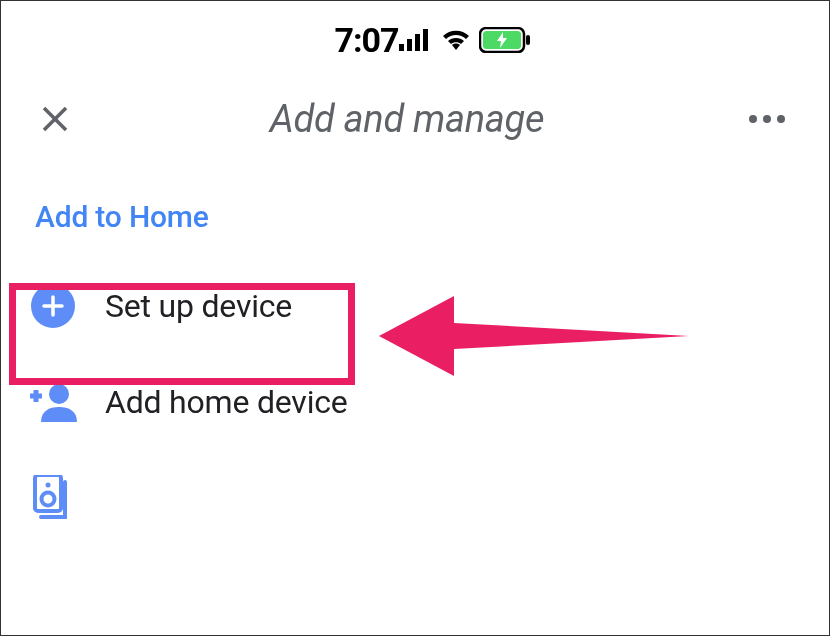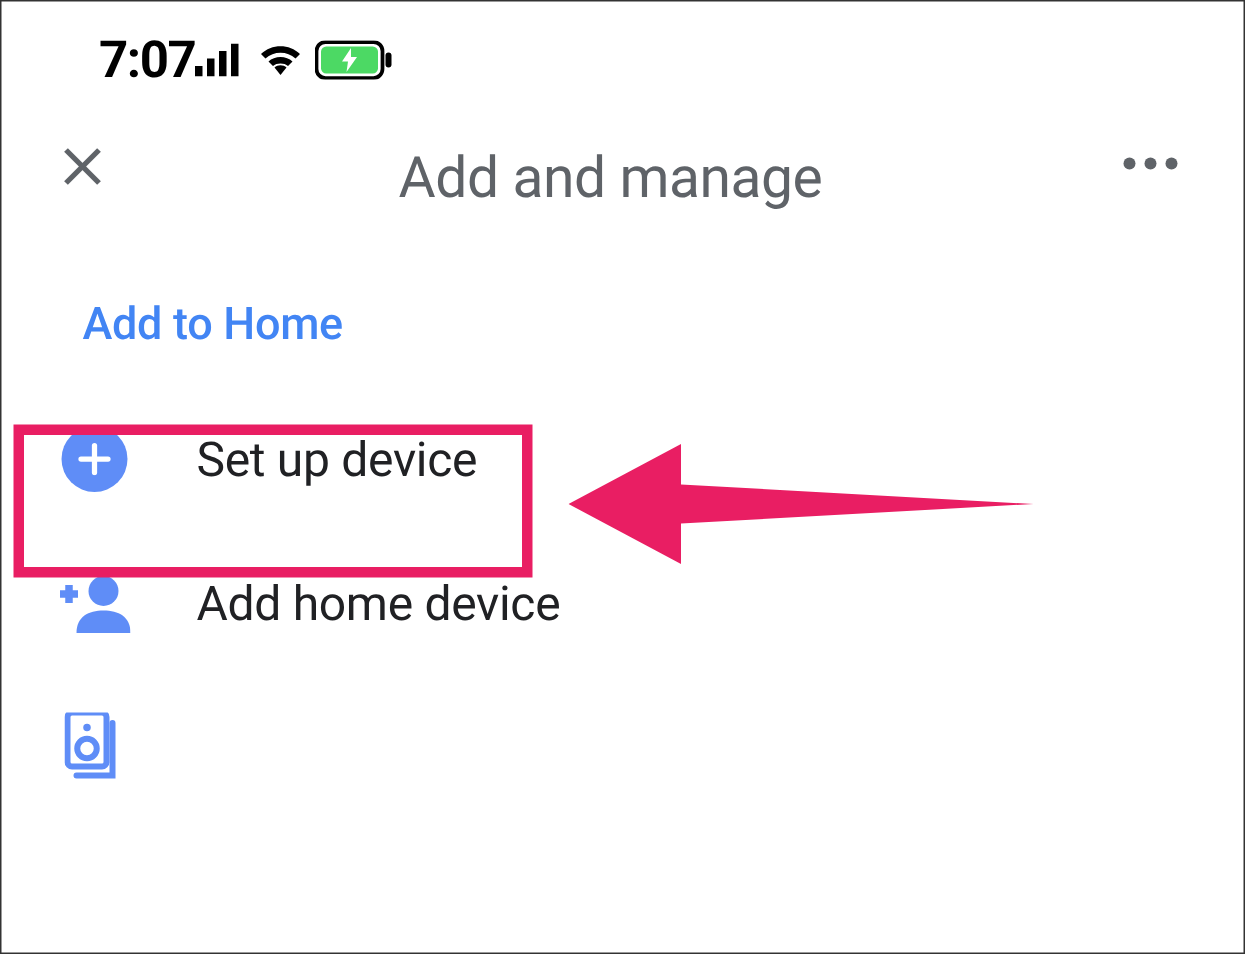--- a/index.html
+++ b/index.html
@@ -7,41 +7,42 @@
       width: 830px;
       height: 636px;
       background: white;
       border: 1px solid #333;
       font-family: 'Product Sans', Roboto, -apple-system, Arial, sans-serif;
       position: relative;
       overflow: hidden;
     }
     .status-bar {
       display: flex;
-      justify-content: flex-start;
+      justify-content: center;
       align-items: center;
       padding: 20px 30px 15px 65px;
       height: 72px;
     }
     .status-time {
       font-size: 34px;
       font-weight: 700;
       color: #000;
       letter-spacing: -1px;
     }
     .status-icons {
       display: flex;
       align-items: center;
       gap: 7px;
     }
     .header {
       display: flex;
-      align-items: flex-start;
+      align-items: center;
       justify-content: space-between;
       padding: 24px 36px 28px 36px;
+      font-style: italic;
     }
     .close-icon {
       font-size: 36px;
       color: #5f6368;
       font-weight: 300;
       width: 36px;
       display: flex;
       justify-content: center;
       align-items: center;
       cursor: pointer;
@@ -63,27 +64,26 @@
       height: 8px;
       border-radius: 50%;
       background: #5f6368;
     }
     .section-title {
       color: #4285f4;
       font-size: 30px;
       font-weight: 500;
       padding: 30px 0 24px 34px;
       letter-spacing: -0.2px;
-      margin-left: 20px;
     }
     .menu-item {
       display: flex;
       align-items: center;
-      padding: 24px 0 24px 38px;
-      gap: 44px;
+      padding: 24px 0 24px 28px;
+      gap: 28px;
       cursor: pointer;
     }
     .menu-item .icon-wrap {
       width: 48px;
       height: 48px;
       display: flex;
       align-items: center;
       justify-content: center;
     }
     .plus-circle {

